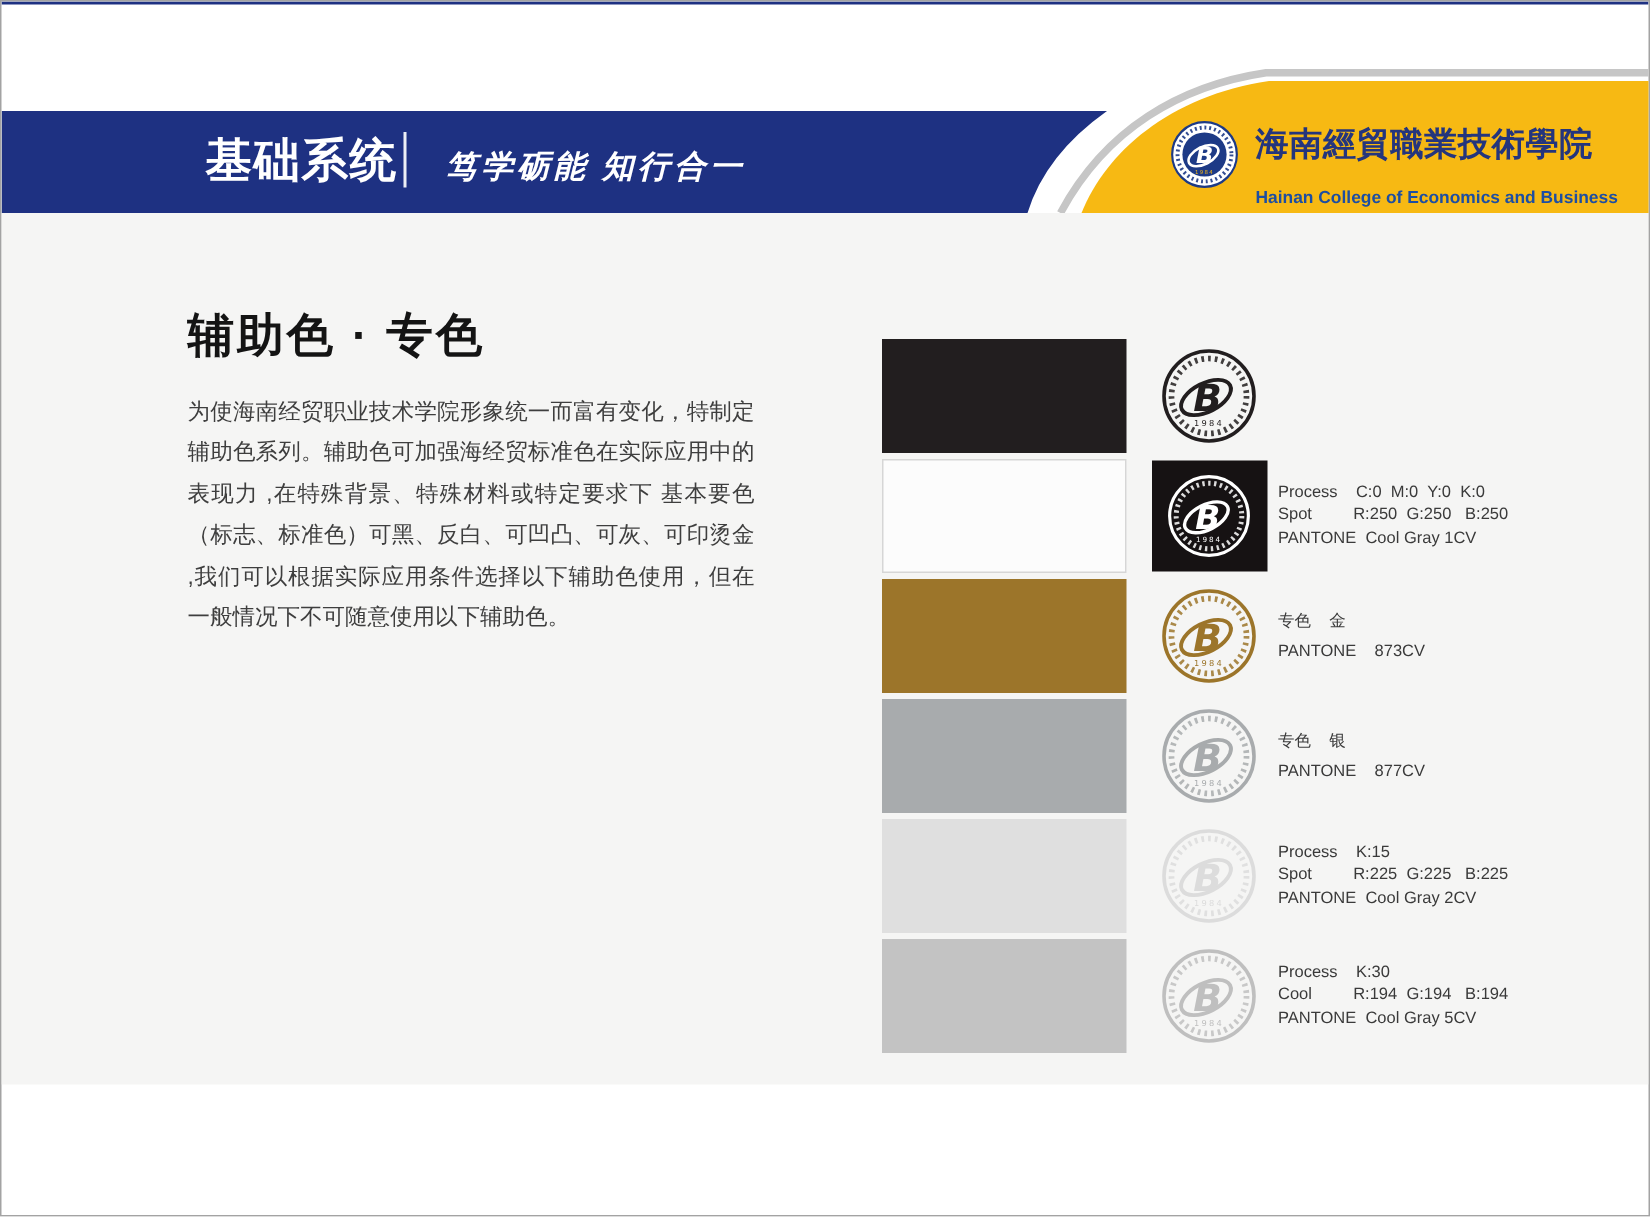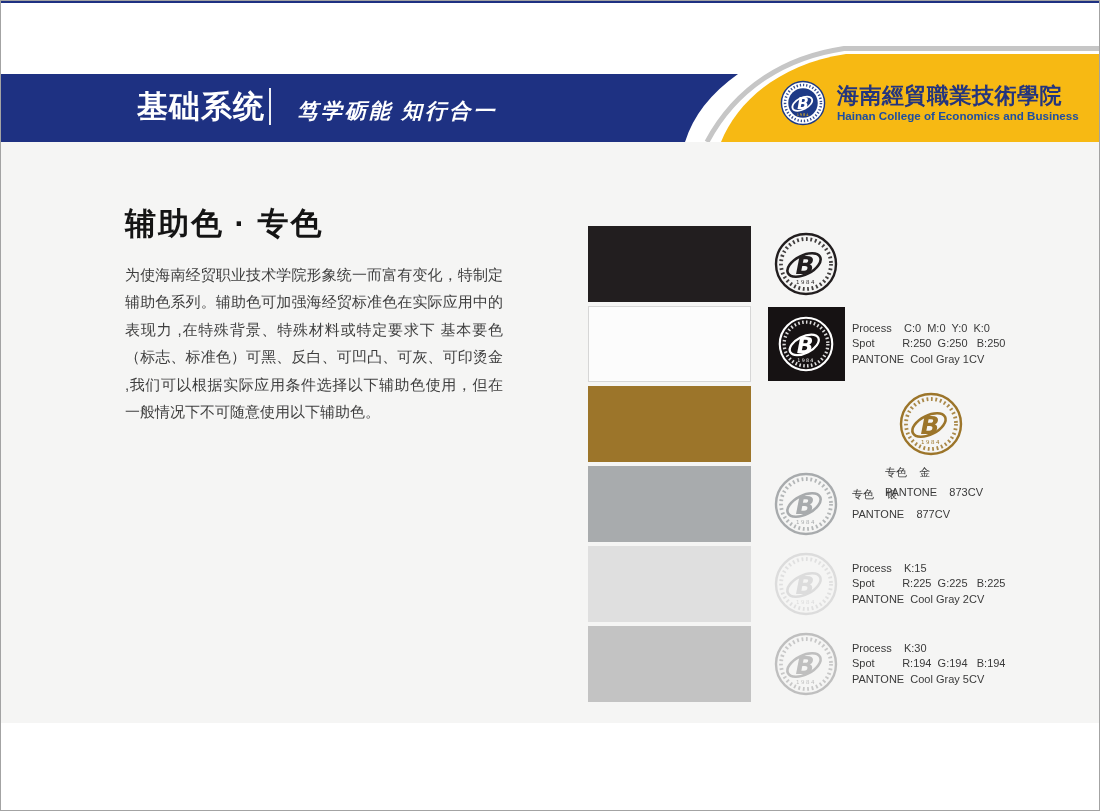--- a/index.html
+++ b/index.html
@@ -22,21 +22,21 @@
     position:absolute; top:96px; left:296px; color:#ffffff;
     font-family:"Liberation Serif", serif; font-style:italic; font-weight:bold;
     font-size:21px; letter-spacing:3px; white-space:nowrap;
   }
   .header-emblem { position:absolute; top:79px; left:779px; width:46px; height:46px; }
   .college-names { position:absolute; top:83px; left:836px; width:240px; }
   .college-cn {
     font-family:"Liberation Serif", serif; font-weight:bold; color:#24357d;
     font-size:22px; letter-spacing:0.5px; line-height:1.1; white-space:nowrap;
   }
-  .college-en { font-size:11.6px; font-weight:bold; color:#1d4ea2; line-height:1.1; margin-top:2px; white-space:nowrap; }
+  .college-en { font-size:11.6px; font-weight:bold; color:#1d4ea2; line-height:1.1; margin-top:18px; white-space:nowrap; }
 
   
   .content { position:absolute; top:141px; left:0; width:100%; height:581px; background:#f5f5f4; }
   .page-title { position:absolute; top:61px; left:124px; font-size:31px; font-weight:bold; color:#141414; letter-spacing:2px; }
   .intro { position:absolute; top:119px; left:124px; width:378px; font-size:15px; line-height:27.4px; color:#3e3e3e; text-align:justify; }
 
   .swatch-col { position:absolute; left:587px; top:84px; width:163px; }
   .swatch { width:163px; height:76px; margin-bottom:4px; }
   .swatch.bordered { border:1px solid #d6d6d6; }
 
@@ -123,21 +123,21 @@
             </svg>
         </div>
       </div>
       <div class="spec-lines">
         <div class="spec-line">Process    C:0  M:0  Y:0  K:0</div>
         <div class="spec-line">Spot         R:250  G:250   B:250</div>
         <div class="spec-line">PANTONE  Cool Gray 1CV</div>
       </div>
     </div>
 
-    <div class="spec-row" style="top:244px;flex-direction:column;">
+    <div class="spec-row" style="top:244px;">
       <div class="logo-cell" style="color: rgb(156, 117, 42);">
         <svg viewBox="0 0 64 64">
             <use href="#emblem-mono"></use>
           </svg>
       </div>
       <div class="spec-lines two">
         <div class="spec-line">专色    金</div>
         <div class="spec-line">PANTONE    873CV</div>
       </div>
     </div>
@@ -168,18 +168,18 @@
     </div>
 
     <div class="spec-row" style="top:484px;">
       <div class="logo-cell" style="color: rgb(191, 191, 191);">
         <svg viewBox="0 0 64 64">
             <use href="#emblem-mono"></use>
           </svg>
       </div>
       <div class="spec-lines">
         <div class="spec-line">Process    K:30</div>
-        <div class="spec-line">Spot         R:194  G:194   B:194</div>
+        <div class="spec-line">Cool         R:194  G:194   B:194</div>
         <div class="spec-line">PANTONE  Cool Gray 5CV</div>
       </div>
     </div>
   </div>
 </div>
 
 </body></html>

